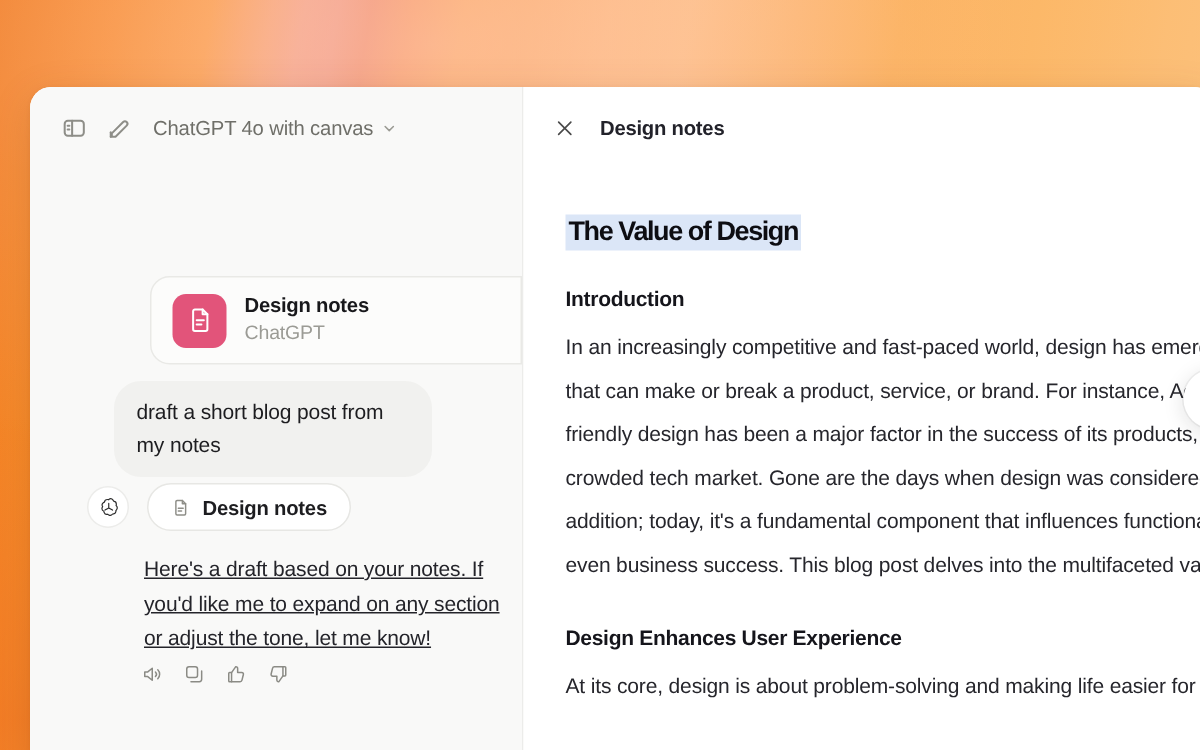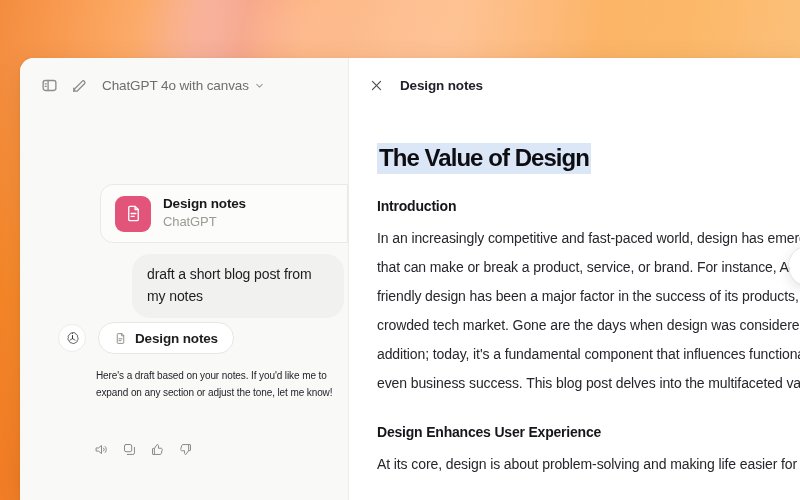--- a/index.html
+++ b/index.html
@@ -126,21 +126,21 @@
   }
   .doc-sub {
     font-size: 13px; color: #9b9b95; letter-spacing: -0.1px; line-height: 1.25;
   }
 
   
   .user-row {
     position: absolute;
     left: 0; top: 196px;
     width: 328px;
-    display: flex; justify-content: flex-end;
+    display: flex; justify-content: center;
     padding-right: 4px;
     box-sizing: border-box;
   }
   .user-bubble {
     background: #f1f1ef;
     border-radius: 18px;
     padding: 10px 15px 11px;
     max-width: 182px;
     font-size: 14px;
     line-height: 1.55;
@@ -173,24 +173,25 @@
     font-weight: 600;
     color: #1d1d20;
     letter-spacing: -0.15px;
   }
   .chip .chip-ic { color: #8e8e88; display:flex; }
 
   .assistant-text {
     position: absolute;
     left: 76px; top: 310px;
     width: 252px;
-    font-size: 10px;
+    font-size: 14px;
     line-height: 1.66;
     color: #24242a;
     letter-spacing: -0.1px;
+    text-decoration: underline;
   }
   .msg-actions {
     position: absolute;
     left: 74px; top: 384px;
     display: flex; align-items: center; gap: 13px;
     color: #8b8b85;
   }
   .msg-actions > span { display: flex; }
 
   
@@ -212,21 +213,21 @@
     font-size: 13.5px; font-weight: 700; color: #22222a;
     letter-spacing: -0.15px;
   }
 
   .doc-body {
     position: absolute;
     left: 28px; top: 86px;
     width: 600px;
   }
   .doc-h1 {
-    font-size: 24px;
+    font-size: 18px;
     font-weight: 800;
     letter-spacing: -0.95px;
     line-height: 1.18;
     color: #0d0d12;
     margin: 0 0 26px 0;
     display: inline-block;
   }
   .doc-h1 .sel { background: #dbe6f7; padding: 1px 2px 3px 2px; }
   .doc-h2 {
     font-size: 14px;

